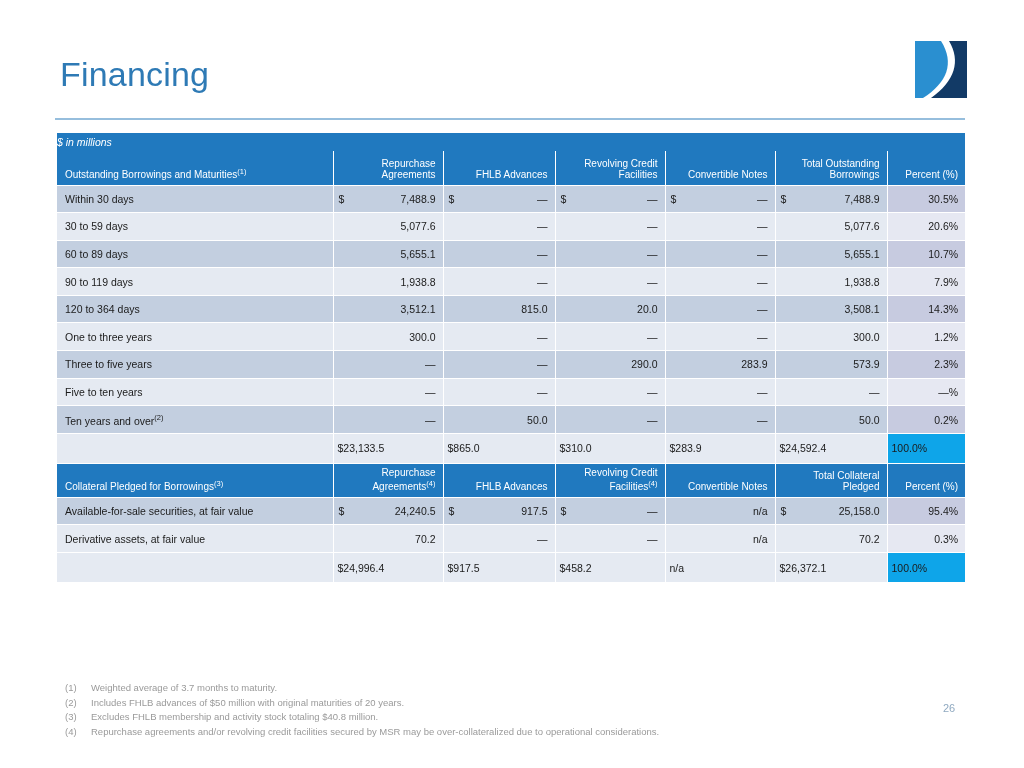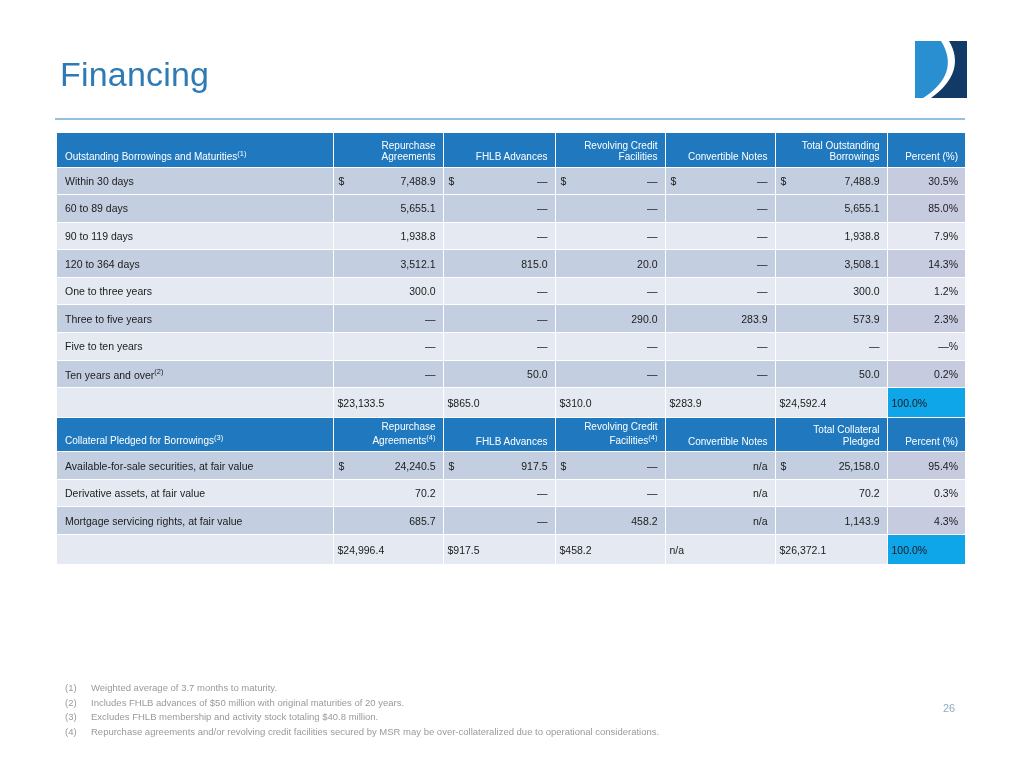--- a/index.html
+++ b/index.html
@@ -188,46 +188,58 @@
     <colgroup>
       <col class="c-label">
         <col class="c-num">
         <col class="c-num2">
       <col class="c-num3">
         <col class="c-num">
         <col class="c-num4">
         <col class="c-pct">
     </colgroup>
     <tbody id="tbody-main">
+        <tr class="units-row">
+          <td colspan="7">$ in millions</td>
+        </tr>
         <tr class="hdr">
           <th class="h-label">Outstanding Borrowings and Maturities<sup>(1)</sup></th>
           <th class="h-num">Repurchase Agreements</th>
           <th class="h-num">FHLB Advances</th>
           <th class="h-num">Revolving Credit Facilities</th>
           <th class="h-num">Convertible Notes</th>
           <th class="h-num">Total Outstanding Borrowings</th>
           <th class="h-num">Percent (%)</th>
         </tr>
         <tr class="dr band-a">
           <td class="lab">Within 30 days</td>
           <td class="num"><span class="dol">$</span>7,488.9</td>
           <td class="num"><span class="dol">$</span>—</td>
           <td class="num"><span class="dol">$</span>—</td>
           <td class="num"><span class="dol">$</span>—</td>
           <td class="num"><span class="dol">$</span>7,488.9</td>
           <td class="num pct">30.5%</td>
         </tr>
+        <tr class="dr band-b">
+          <td class="lab">30 to 59 days</td>
+          <td class="num">5,077.6</td>
+          <td class="num">—</td>
+          <td class="num">—</td>
+          <td class="num">—</td>
+          <td class="num">5,077.6</td>
+          <td class="num pct">20.6%</td>
+        </tr>
         <tr class="dr band-a">
           <td class="lab">60 to 89 days</td>
           <td class="num">5,655.1</td>
           <td class="num">—</td>
           <td class="num">—</td>
           <td class="num">—</td>
           <td class="num">5,655.1</td>
-          <td class="num pct">85.0%</td>
+          <td class="num pct">10.7%</td>
         </tr>
         <tr class="dr band-b">
           <td class="lab">90 to 119 days</td>
           <td class="num">1,938.8</td>
           <td class="num">—</td>
           <td class="num">—</td>
           <td class="num">—</td>
           <td class="num">1,938.8</td>
           <td class="num pct">7.9%</td>
         </tr>
@@ -304,29 +316,20 @@
           <td class="num pct">95.4%</td>
         </tr>
         <tr class="dr band-b">
           <td class="lab">Derivative assets, at fair value</td>
           <td class="num">70.2</td>
           <td class="num">—</td>
           <td class="num">—</td>
           <td class="num">n/a</td>
           <td class="num">70.2</td>
           <td class="num pct">0.3%</td>
-        </tr>
-        <tr class="dr band-a">
-          <td class="lab">Mortgage servicing rights, at fair value</td>
-          <td class="num">685.7</td>
-          <td class="num">—</td>
-          <td class="num">458.2</td>
-          <td class="num">n/a</td>
-          <td class="num">1,143.9</td>
-          <td class="num pct">4.3%</td>
         </tr>
         <tr class="total">
           <td class="lab"></td>
           <td><span class="dol">$</span>24,996.4</td>
           <td><span class="dol">$</span>917.5</td>
           <td><span class="dol">$</span>458.2</td>
           <td>n/a</td>
           <td><span class="dol">$</span>26,372.1</td>
           <td class="pct">100.0%</td>
         </tr>

